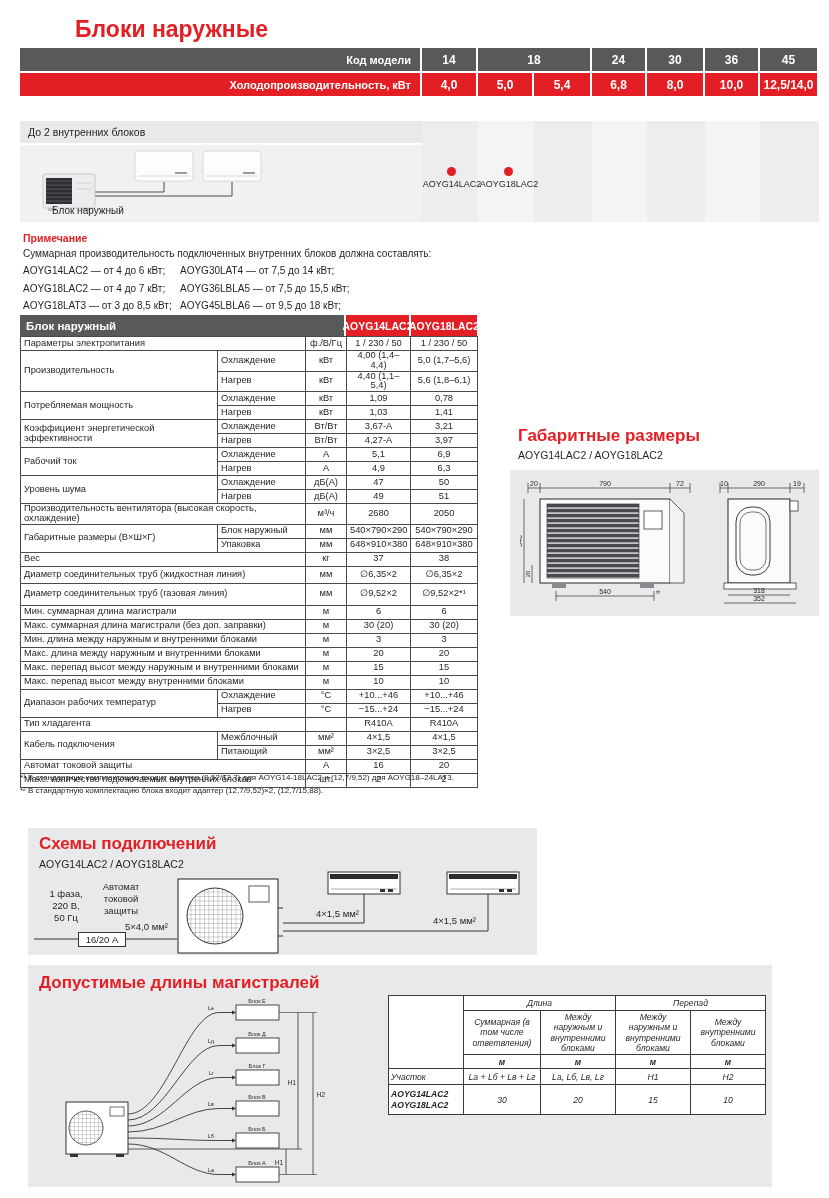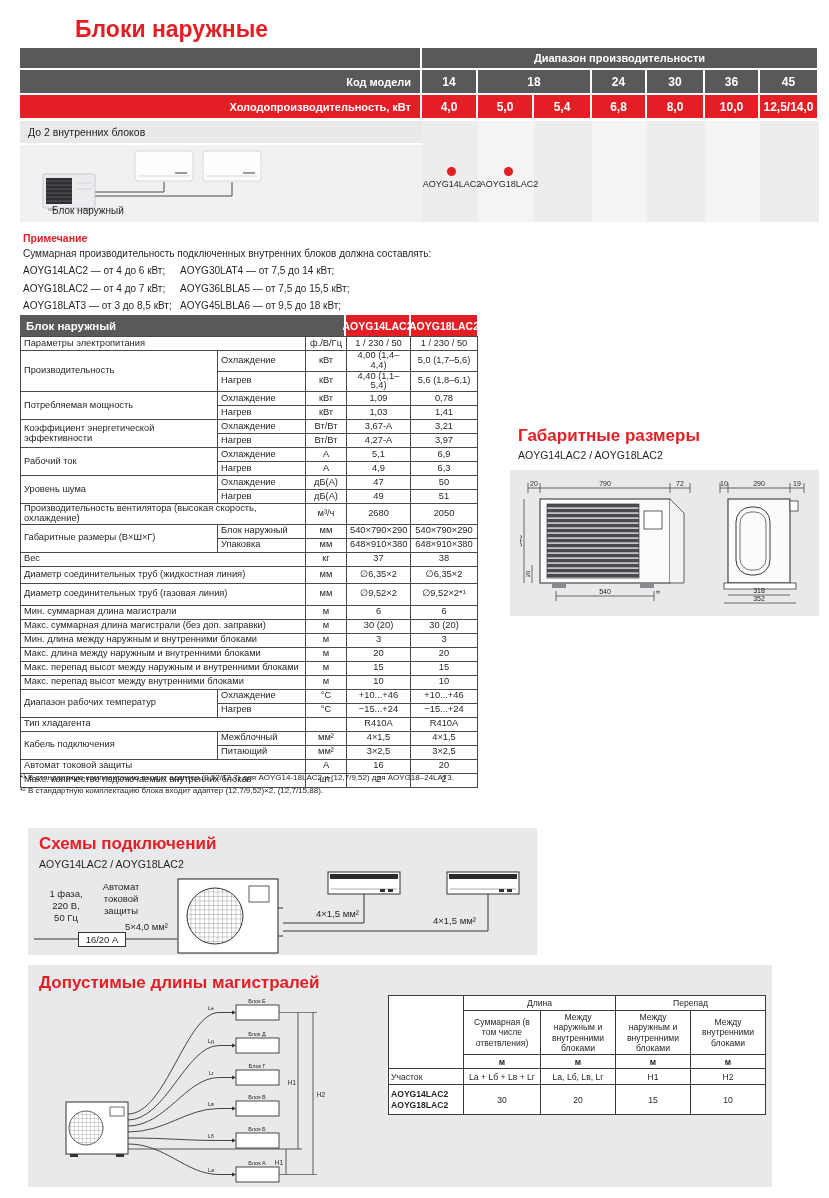--- a/index.html
+++ b/index.html
@@ -53,39 +53,35 @@
   .sec-sub{font-size:10.5px;color:#231f20;}
 
   
   .pre{white-space:pre-line;}
   .scheme-txt{position:absolute;font-size:9.5px;text-align:center;line-height:1.25;}
   .breaker-box{position:absolute;left:50px;top:104px;width:46px;height:13px;background:#fff;border:1px solid #333;
                font-size:9.5px;display:flex;align-items:center;justify-content:center;}
   .cable-lbl{position:absolute;font-size:9.5px;}
 
   
-  table.len{position:absolute;left:360px;top:30px;border-collapse:collapse;table-layout:fixed;background:#fff;}
+  table.len{position:absolute;left:360px;top:30px;border-collapse:collapse;table-layout:fixed;background:#fff;font-style:italic;}
   table.len td{border:1px solid #3a3a3d;background:#fff;font-size:8.6px;text-align:center;line-height:1.2;padding:1px 2px;}
   table.len td.bold{font-weight:bold;}
   table.len td.left{text-align:left;}
 
   svg text{font-family:"Liberation Sans",sans-serif;fill:#231f20;}
 </style>
 </head>
 <body>
 
 <div class="page">
 
   <div class="page-title">Блоки наружные</div>
 
   <div class="cap-table">
-    <div class="cap-row r1">
-      <div class="cap-cell dark" style="width:400px"></div>
-      <div class="cap-cell dark" style="width:395px">Диапазон производительности</div>
-    </div>
     <div class="cap-row r2" id="cap-row-models">
       <div class="cap-cell dark lbl" style="width:400px">Код модели</div>
     <div class="cap-cell dark" style="width: 54px;">14</div>
         <div class="cap-cell dark" style="width: 112px;">18</div>
         <div class="cap-cell dark" style="width: 53px;">24</div>
         <div class="cap-cell dark" style="width: 56px;">30</div>
         <div class="cap-cell dark" style="width: 53px;">36</div>
         <div class="cap-cell dark" style="width: 57px;">45</div>
       </div>
     <div class="cap-row r3" id="cap-row-caps">

